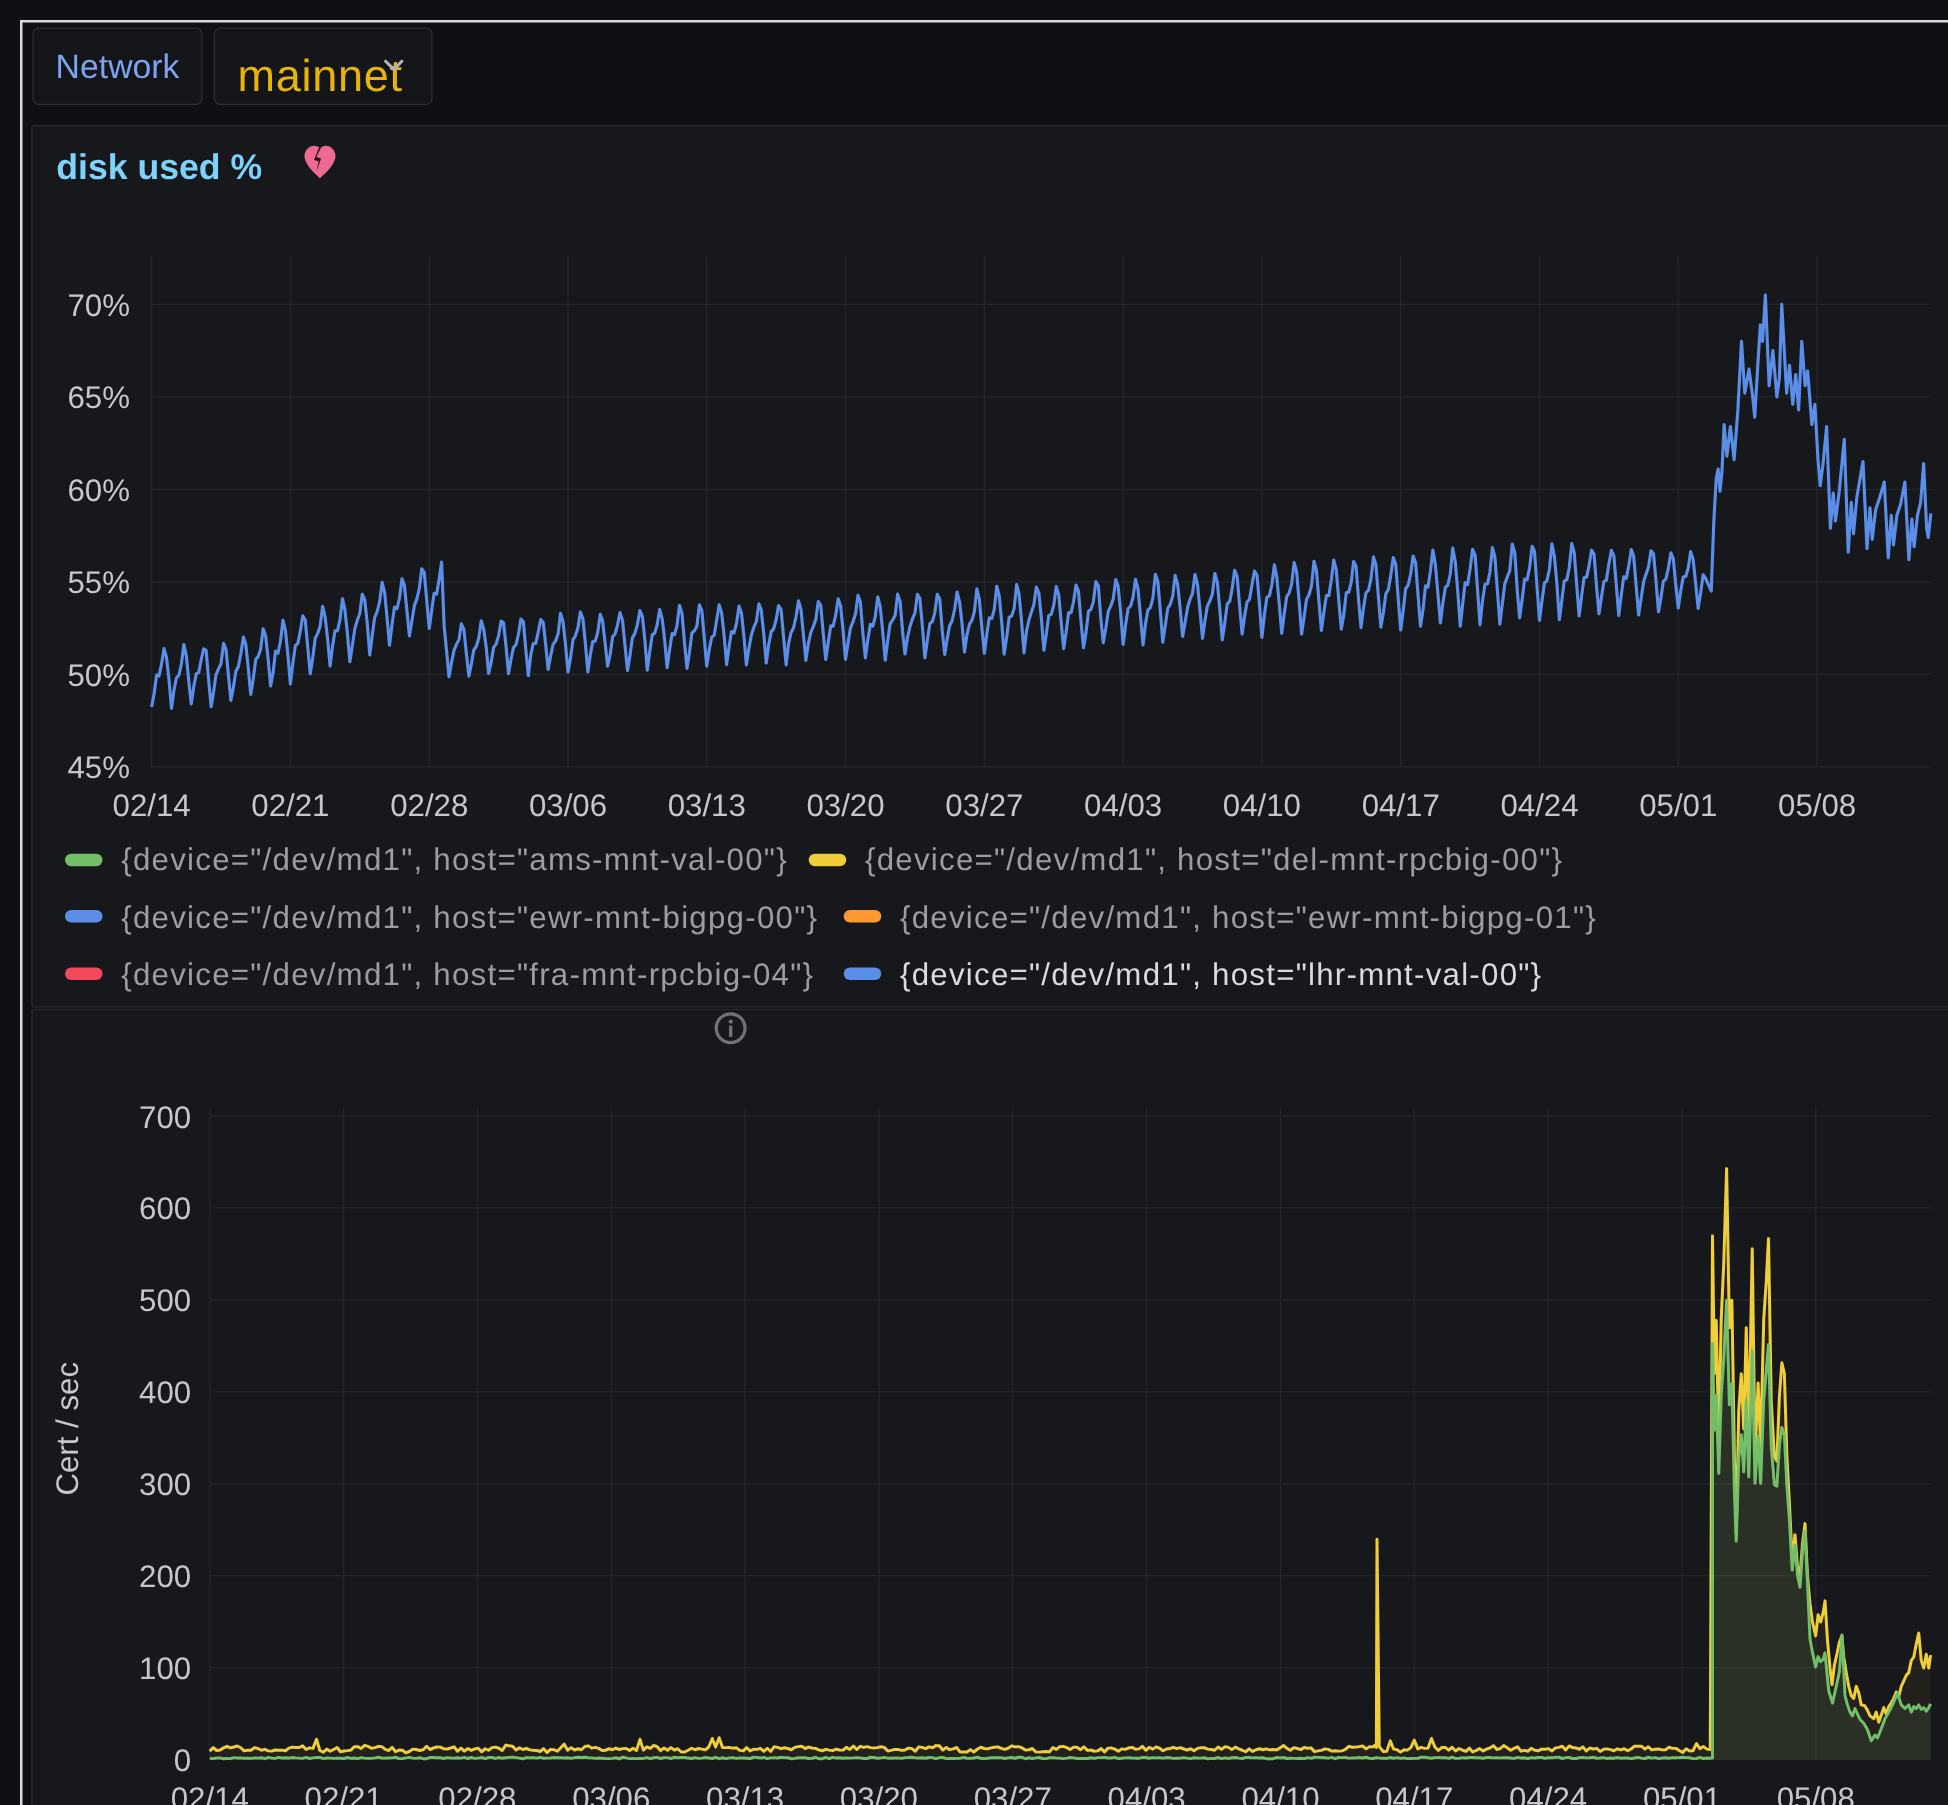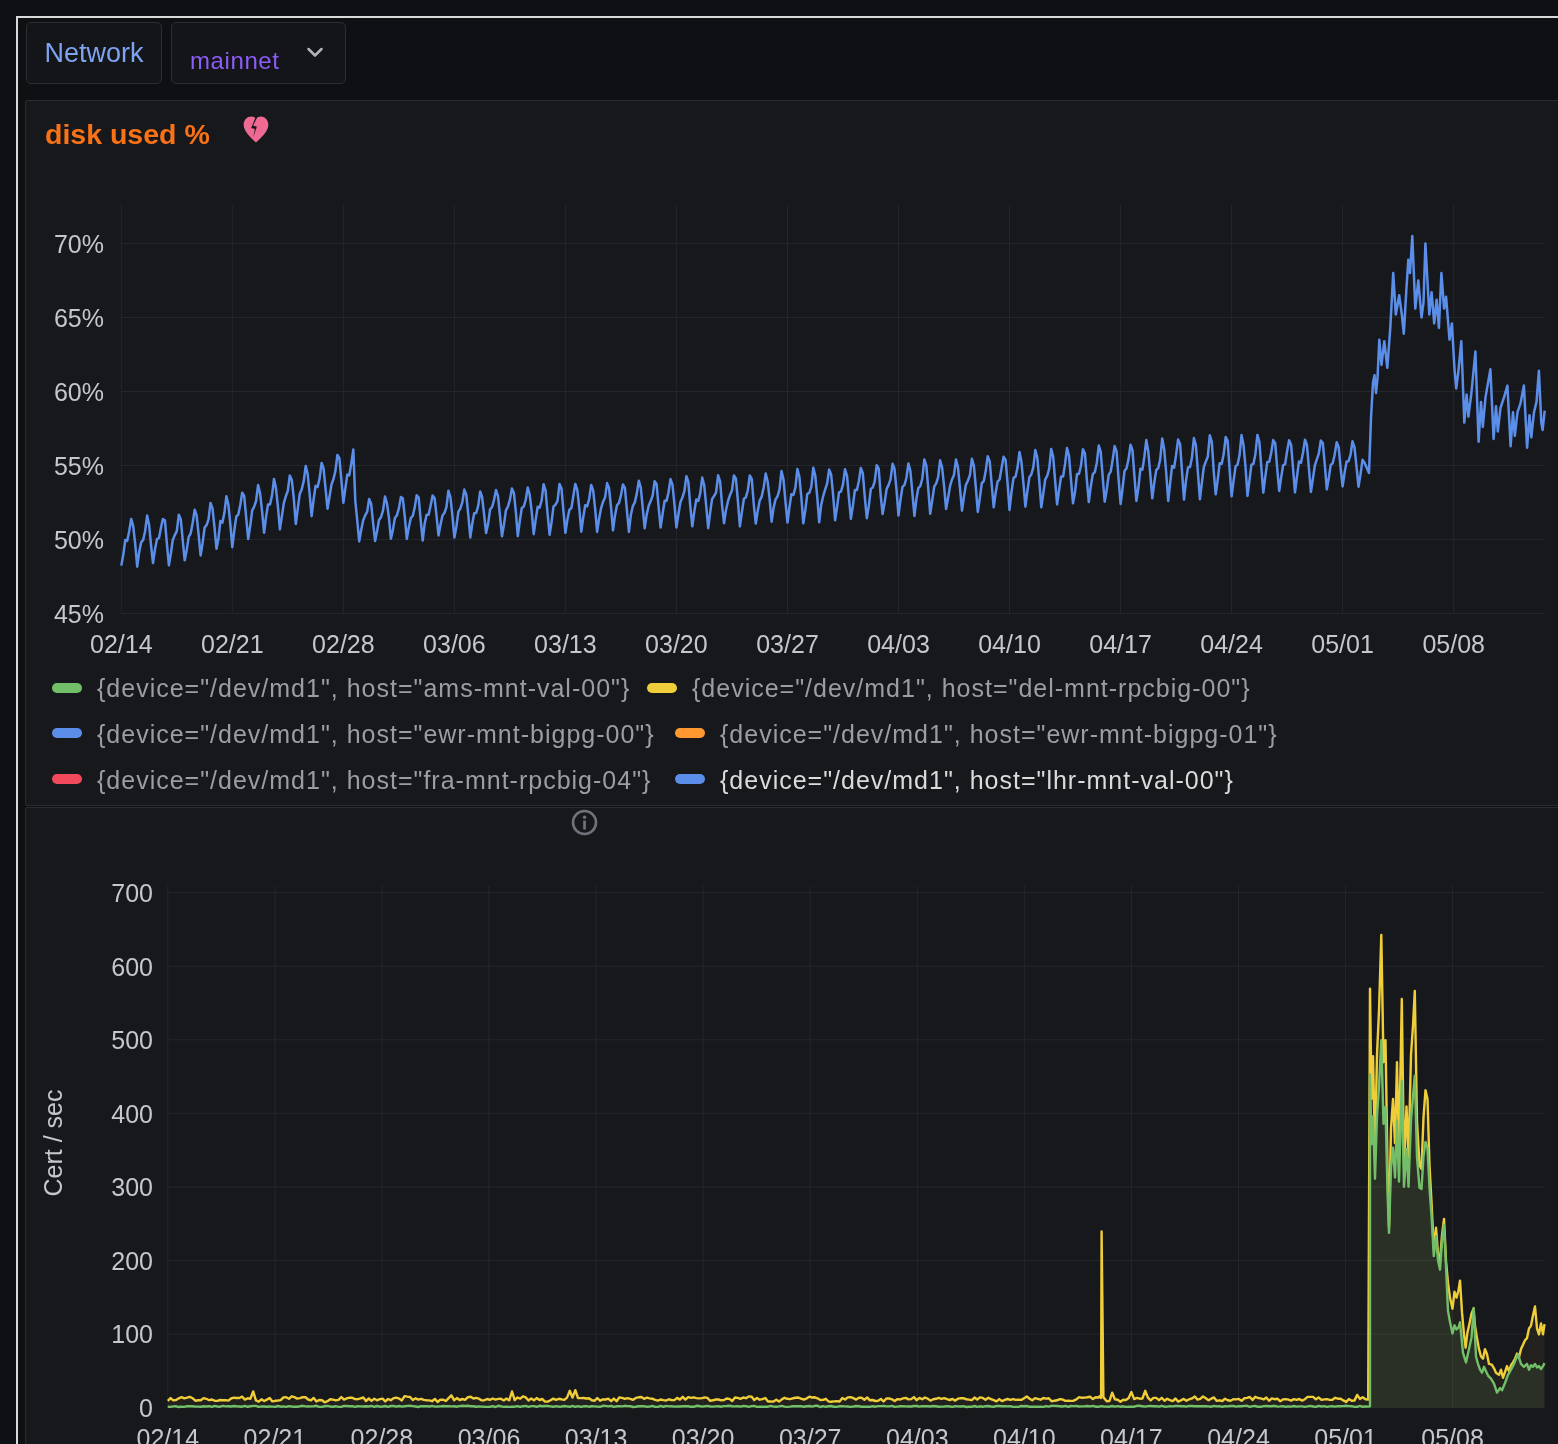--- a/index.html
+++ b/index.html
@@ -1,36 +1,36 @@
 <!DOCTYPE html>
 <html><head><meta charset="utf-8">
 <style>
 * { margin:0; padding:0; box-sizing:border-box; }
 html,body { width:1558px; height:1444px; background:#0f1014; overflow:hidden; }
 body { font-family:"Liberation Sans", sans-serif; }
 #root { position:absolute; left:0; top:16px; width:1558px; height:1444px; background:#0f1014;margin-left:16px; }
 .panel { position:absolute; background:#17181c; border:1px solid #292b31; border-radius:2px; }
-.ptitle { position:absolute; font-size:28.5px; line-height:28.5px; font-weight:700; color:#f97316; }
+.ptitle { position:absolute; font-size:28.5px; line-height:28.5px; font-weight:700; color:#7dd3fc; }
 .box { position:absolute; top:6px; height:62px; background:#141519; border:1px solid #2c2e34; border-radius:5px; }
 .dash { position:absolute; width:30px; height:10px; border-radius:5px; }
 .ltext { position:absolute; font-size:25px; line-height:25px; letter-spacing:1.0px; white-space:pre; }
 svg.chart { position:absolute; left:0; top:0; }
 .axis text { font-family:"Liberation Sans", sans-serif; font-size:25px; fill:#c6c7cb; }
 .grid line { stroke:#24262c; stroke-width:1; }
 .edge { position:absolute; background:#d9d9d9; }
 </style></head>
 <body>
 <div id="root">
   <div class="panel" style="left:9px;top:84px;width:1545px;height:706px"></div>
   <div class="panel" style="left:9px;top:791px;width:1545px;height:651px"></div>
 
   <div class="box" style="left:10px;width:136px"></div>
   <div style="position:absolute;left:10px;top:6px;width:136px;height:62px;display:flex;align-items:center;justify-content:center;font-size:27px;color:#7ea3f0">Network</div>
   <div class="box" style="left:155px;width:175px"></div>
-  <div style="position:absolute;left:174px;top:6px;height:78px;display:flex;align-items:center;font-size:24px;letter-spacing:0.6px;color:#8b5cf6">mainnet</div>
+  <div style="position:absolute;left:174px;top:6px;height:78px;display:flex;align-items:center;font-size:36px;letter-spacing:0.6px;color:#eab308">mainnet</div>
   <svg style="position:absolute;left:290px;top:30px" width="18" height="13" viewBox="0 0 18 13">
 <path d="M2.5 3 L9 9.5 L15.5 3" fill="none" stroke="#b2b4ba" stroke-width="2.5" stroke-linecap="round" stroke-linejoin="round"></path>
 </svg>
 
   <div class="ptitle" style="left:29px;top:104px">disk used %</div>
   <svg style="position:absolute;left:224px;top:97px" width="32" height="33" viewBox="0 0 30 30">
 <path fill="#ef6a92" d="M15 27.2 C13.2 25.6 3.4 17.6 3.4 10.6 C3.4 6.1 6.9 2.9 10.6 2.9 C12.4 2.9 14 3.6 15 4.8 C16 3.6 17.6 2.9 19.4 2.9 C23.1 2.9 26.6 6.1 26.6 10.6 C26.6 17.6 16.8 25.6 15 27.2 Z"></path>
 <path fill="#17181c" d="M16.9 2.2 L12.2 11.3 L15.8 12.4 L12.3 22.6 L14.0 14.6 L10.5 13.5 L14.9 2.7 Z"></path>
 </svg>
   <svg style="position:absolute;left:555px;top:793px" width="27" height="27" viewBox="0 0 27 27">

